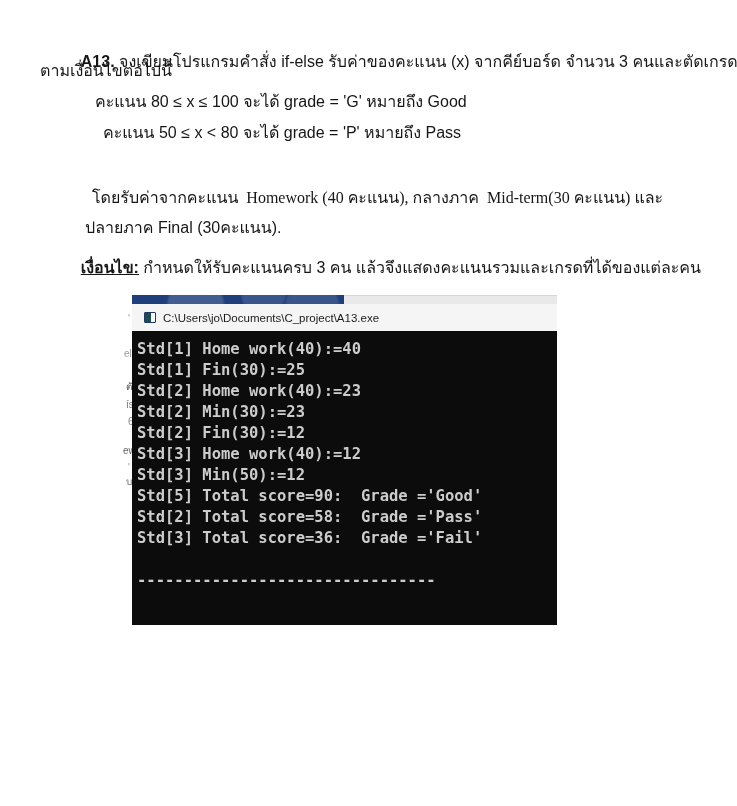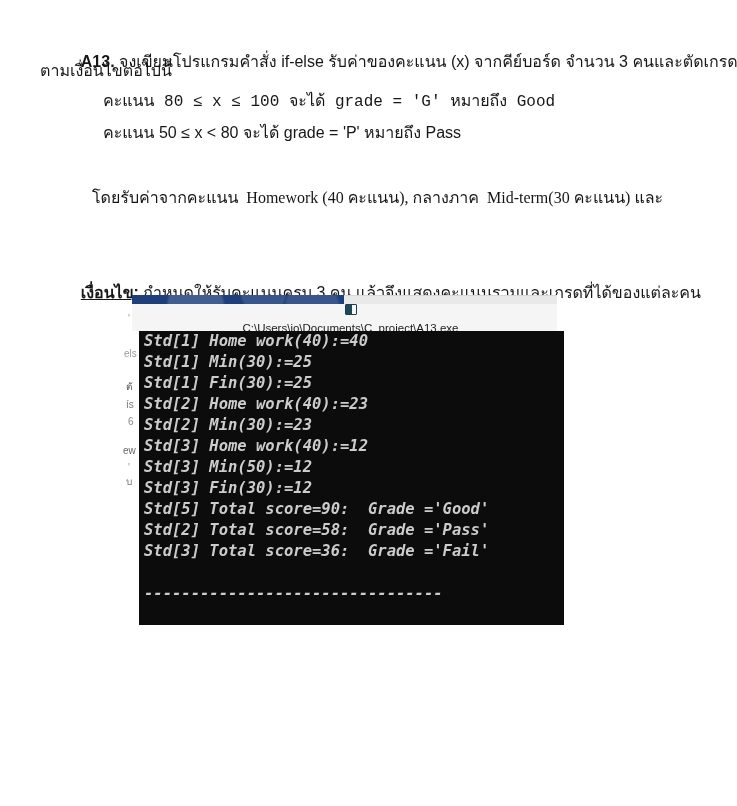--- a/index.html
+++ b/index.html
@@ -65,44 +65,42 @@
   .titlebar {
     position: absolute;
     left: 0; top: 9px;
     width: 100%;
     height: 27px;
     background: var(--titlebar-bg, #f5f5f5);
     display: flex;
     align-items: center;
     padding-left: 12px;
     gap: 7px;
-    flex-direction: column;
   }
   .cmd-icon {
     width: 12px;
     height: 11px;
     flex: 0 0 auto;
     border: 1px solid #1d3b5e;
     background: linear-gradient(90deg, #1f4a52 58%, #f4fbf6 58%);
     border-radius: 1px;
   }
   .titlebar-text {
     font-size: 11.5px;
     color: var(--titlebar-text, #1a1a1a);
     white-space: nowrap;
   }
   .console {
     position: absolute;
-    left: 7px; top: 36px;
+    left: 0; top: 36px;
     width: 100%;
     height: 294px;
     background: var(--console-bg, #0c0c0c);
-    padding: 0 0 0 5px;
+    padding: 8px 0 0 5px;
     overflow: hidden;
-    font-style: italic;
   }
   .console-line {
     font-family: "DejaVu Sans Mono", "Liberation Mono", monospace;
     font-size: 15.5px;
     font-weight: 600;
     line-height: 21px;
     height: 21px;
     color: var(--console-text, #cccccc);
     white-space: pre;
     letter-spacing: 0;
@@ -119,26 +117,27 @@
 </head>
 <body>
 
 <div class="page">
 
   <div class="doc-line" style="left:63px; top:29px;">
     <span class="bold">A13.</span><span> จงเขียนโปรแกรมคำสั่ง if-else รับค่าของคะแนน (x) จากคีย์บอร์ด จำนวน 3 คนและตัดเกรด</span>
   </div>
   <div class="doc-line" style="left:40px; top:60px;">ตามเงื่อนไขต่อไปนี้</div>
 
-  <div class="doc-line" style="left:103px; top:91px;font-family:Liberation Mono, monospace;">คะแนน 80 ≤ x ≤ 100 จะได้ grade = 'G' หมายถึง Good</div>
+  <div class="doc-line" style="left:95px; top:91px;">คะแนน 80 ≤ x ≤ 100 จะได้ grade = 'G' หมายถึง Good</div>
   <div class="doc-line" style="left:103px; top:122px;">คะแนน 50 ≤ x &lt; 80 จะได้ grade = 'P' หมายถึง Pass</div>
 
   <div class="doc-line" style="left:92px; top:187px;font-family:Liberation Serif, serif;">โดยรับค่าจากคะแนน  Homework (40 คะแนน), กลางภาค  Mid-term(30 คะแนน) และ</div>
+  <div class="doc-line" style="left:85px; top:217px;">ปลายภาค Final (30คะแนน).</div>
 
-  <div class="doc-line" style="left:63px; top:260px;">
+  <div class="doc-line" style="left:63px; top:235px;">
     <span class="bold underline">เงื่อนไข:</span><span> กำหนดให้รับคะแนนครบ 3 คน แล้วจึงแสดงคะแนนรวมและเกรดที่ได้ของแต่ละคน</span>
   </div>
 
   <span class="frag" style="left:131px; top:295px; color:#ffffff; font-size:9px;">ut</span>
   <span class="frag" style="left:128px; top:313px; color:#9a9a9a;">'</span>
   <span class="frag" style="left:124px; top:348px; color:#9a9a9a;">els</span>
   <span class="frag" style="left:126px; top:381px; color:#555555;">ตั</span>
   <span class="frag" style="left:126px; top:399px; color:#777777;">ís</span>
   <span class="frag" style="left:128px; top:416px; color:#888888;">6</span>
   <span class="frag" style="left:123px; top:445px; color:#666666;">ew</span>
@@ -152,27 +151,26 @@
       <div class="band-gray"></div>
     </div>
 
     <div class="titlebar">
       <span class="cmd-icon"></span>
       <span class="titlebar-text">C:\Users\jo\Documents\C_project\A13.exe</span>
     </div>
 
     <div class="console">
       <div class="console-line">Std[1] Home work(40):=40</div>
-      <div class="console-line">Std[1] Min(30):=25</div>
       <div class="console-line">Std[1] Fin(30):=25</div>
       <div class="console-line">Std[2] Home work(40):=23</div>
       <div class="console-line">Std[2] Min(30):=23</div>
+      <div class="console-line">Std[2] Fin(30):=12</div>
       <div class="console-line">Std[3] Home work(40):=12</div>
       <div class="console-line">Std[3] Min(50):=12</div>
-      <div class="console-line">Std[3] Fin(30):=12</div>
       <div class="console-line">Std[5] Total score=90:  Grade ='Good'</div>
       <div class="console-line">Std[2] Total score=58:  Grade ='Pass'</div>
       <div class="console-line">Std[3] Total score=36:  Grade ='Fail'</div>
       <div class="console-line"></div>
       <div class="console-line">--------------------------------</div>
     </div>
 
   </div>
 
 </div>

